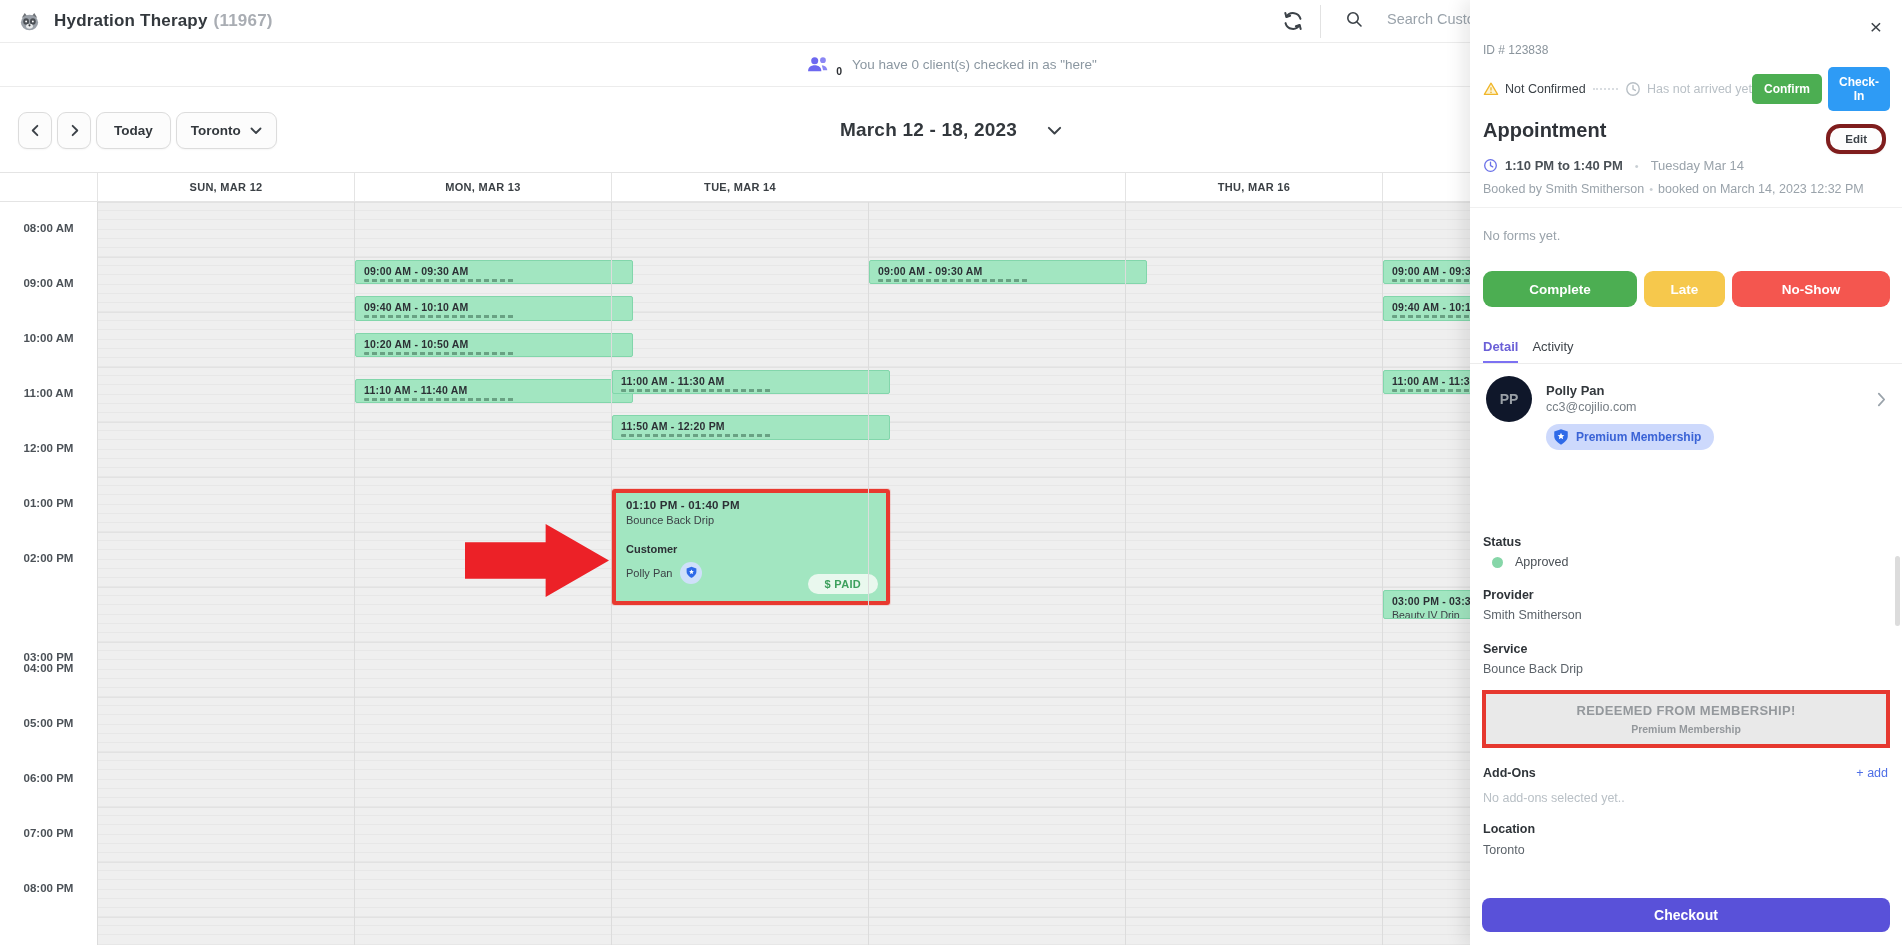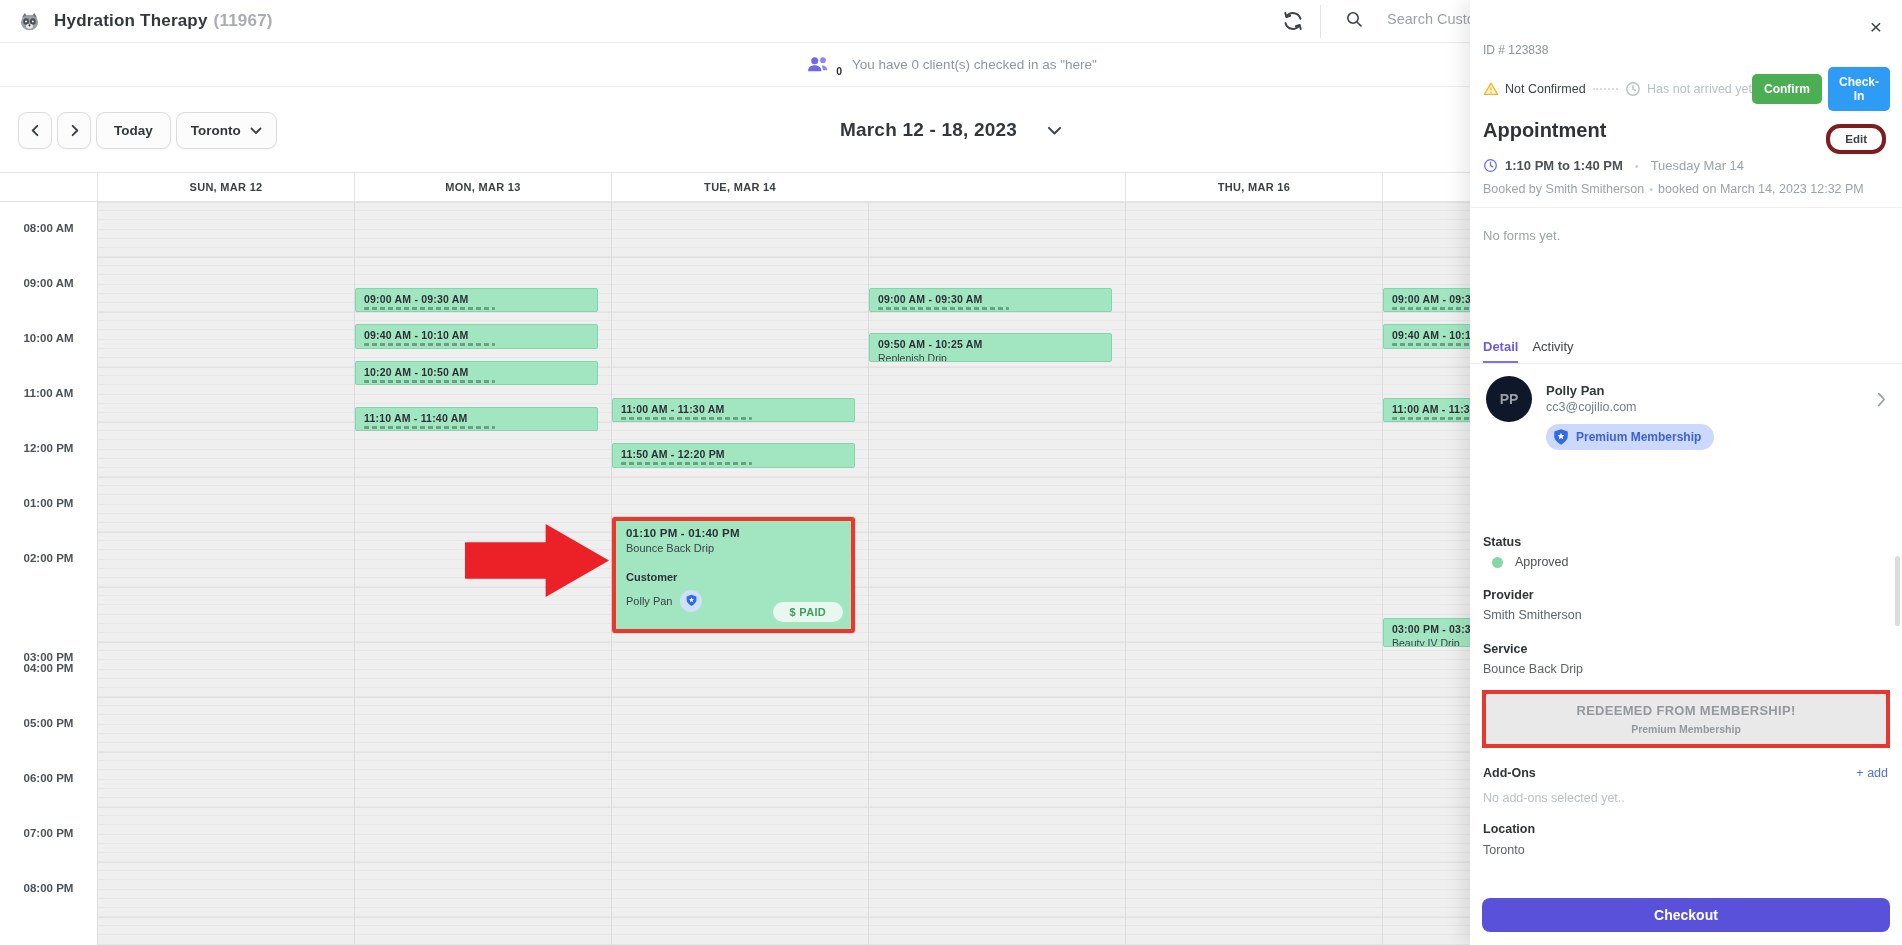--- a/index.html
+++ b/index.html
@@ -39,21 +39,21 @@
   .day-cell { position:absolute; top:0; height:28px; width:257px; border-left:1px solid #e4e4e4; display:flex; align-items:center; justify-content:center; font-size:11px; font-weight:700; color:#3b4045; letter-spacing:.3px; }
   .cal-body { position:absolute; top:202px; left:0; width:1470px; height:743px; }
   .gutter { position:absolute; left:0; top:0; width:97px; height:743px; background:#fff; }
   .time-label { position:absolute; width:97px; text-align:center; font-size:11.5px; font-weight:600; color:#4b5157; }
   .cols { position:absolute; left:97px; top:0; width:1373px; height:743px; overflow:hidden;
           background:
             repeating-linear-gradient(180deg, rgba(0,0,0,.055) 0 1px, transparent 1px 55px),
             repeating-linear-gradient(180deg, #efefef 0 8.2px, #e7e7e7 8.2px 9.1667px); }
   .col-sep { position:absolute; top:0; width:1px; height:743px; background:#dcdcdc; }
 
-  .evt { position:absolute; width:243px; background:#a2e6c1; border:1px solid #82d6ab; border-radius:2px; padding:4px 8px 0; overflow:hidden; cursor:pointer;margin-top:28px; }
+  .evt { position:absolute; width:278px; background:#a2e6c1; border:1px solid #82d6ab; border-radius:2px; padding:4px 8px 0; overflow:hidden; cursor:pointer; }
   .evt-time { font-size:10.5px; font-weight:700; color:#2c3035; letter-spacing:.2px; white-space:nowrap; }
   .evt-line2 { font-size:10.5px; color:#3c4146; margin-top:2px; white-space:nowrap; }
   .evt-clip { height:3px; width:58%; margin-top:2px; border-radius:1px;
               background:repeating-linear-gradient(90deg, rgba(47,93,69,.5) 0 5px, transparent 5px 8px); }
   .evt-hl { border:4px solid #e8392f; border-radius:3px; padding:6px 10px 0; box-shadow:0 0 0 1px rgba(232,57,47,.15); }
   .evt-hl .evt-time { font-size:11.5px; }
   .evt-hl .evt-line2 { font-size:11px; margin-top:3px; }
   .evt-cust-label { font-size:11px; font-weight:700; color:#2c3035; margin-top:17px; }
   .evt-cust-row { display:flex; align-items:center; gap:8px; margin-top:7px; }
   .evt-cust-name { font-size:11px; color:#3c4146; }
@@ -267,24 +267,20 @@
               </svg>
             </span>
           </div>
           <div class="paid-pill">$ PAID</div>
         </div>
         <div class="col-sep" style="left: 771px;"></div>
         <div class="evt" style="left: 772px; top: 57.5px; height: 24.5px;">
           <div class="evt-time">09:00 AM - 09:30 AM</div>
           <div class="evt-clip"></div>
         </div>
-        <div class="evt" style="left: 772px; top: 103.333px; height: 29.0833px;">
-          <div class="evt-time">09:50 AM - 10:25 AM</div>
-          <div class="evt-line2">Replenish Drip</div>
-        </div>
         <div class="col-sep" style="left: 1028px;"></div>
         <div class="col-sep" style="left: 1285px;"></div>
         <div class="evt" style="left: 1286px; top: 57.5px; height: 24.5px;">
           <div class="evt-time">09:00 AM - 09:30 AM</div>
           <div class="evt-clip"></div>
         </div>
         <div class="evt" style="left: 1286px; top: 94.1667px; height: 24.5px;">
           <div class="evt-time">09:40 AM - 10:10 AM</div>
           <div class="evt-clip"></div>
         </div>
@@ -343,20 +339,25 @@
 
     <div class="p-bookedrow">
       <span>Booked by Smith Smitherson</span>
       <span class="dot-sep"></span>
       <span>booked on March 14, 2023 12:32 PM</span>
     </div>
 
     <div class="p-div1"></div>
     <div class="p-forms">No forms yet.</div>
 
+    <div class="p-actions">
+      <button class="btn btn-complete">Complete</button>
+      <button class="btn btn-late">Late</button>
+      <button class="btn btn-noshow">No-Show</button>
+    </div>
 
     <div class="p-tabs">
       <span class="tab tab-active">Detail</span>
       <span class="tab">Activity</span>
     </div>
 
     <div class="client-card">
       <div class="avatar">PP</div>
       <div class="client-name">Polly Pan</div>
       <div class="client-email">cc3@cojilio.com</div>

